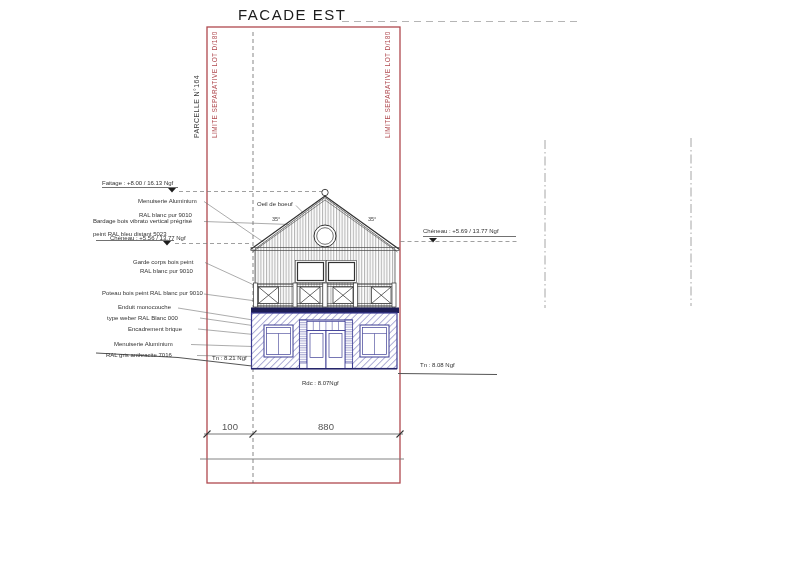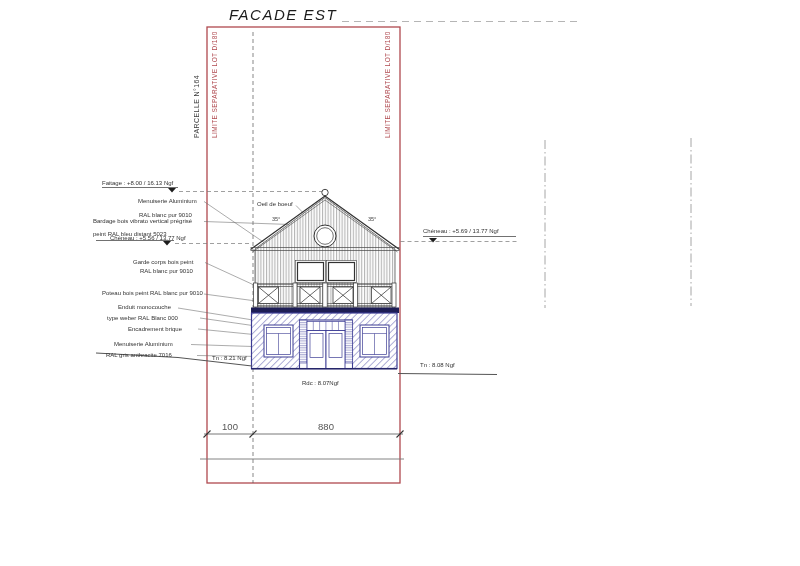--- a/index.html
+++ b/index.html
@@ -168,21 +168,21 @@
 
     <g>
       <line x1="204" y1="434" x2="403" y2="434" stroke="#555" stroke-width="0.8"></line>
       <line x1="203.5" y1="437.5" x2="210.5" y2="430.5" stroke="#333" stroke-width="1.1"></line>
       <line x1="249.5" y1="437.5" x2="256.5" y2="430.5" stroke="#333" stroke-width="1.1"></line>
       <line x1="396.5" y1="437.5" x2="403.5" y2="430.5" stroke="#333" stroke-width="1.1"></line>
     </g>
     <line x1="200" y1="459" x2="404" y2="459" stroke="#777" stroke-width="0.9"></line>
   </svg>
 
-  <div class="title" style="left:229px;top:6px;font-style:italic;">FACADE EST</div>
+  <div class="title" style="left:238px;top:6px;">FACADE EST</div>
 
   <div class="vlab" style="left:193px;top:138px;">PARCELLE N°164</div>
   <div class="vlab red" style="left:211px;top:138px;">LIMITE SEPARATIVE LOT D/180</div>
   <div class="vlab red" style="left:384px;top:138px;">LIMITE SEPARATIVE LOT D/180</div>
 
   <div class="lbl" style="left:102px;top:180px;">Faitage : +8.00 / 16.13 Ngf</div>
   <div class="lbl" style="left:138px;top:198px;">Menuiserie Aluminium</div>
   <div class="lbl" style="left:139px;top:211.5px;">RAL blanc pur 9010</div>
   <div class="lbl" style="left:93px;top:218px;">Bardage bois vibrato vertical prégrisé</div>
   <div class="lbl" style="left:93px;top:230.5px;">peint RAL bleu distant 5023</div>

